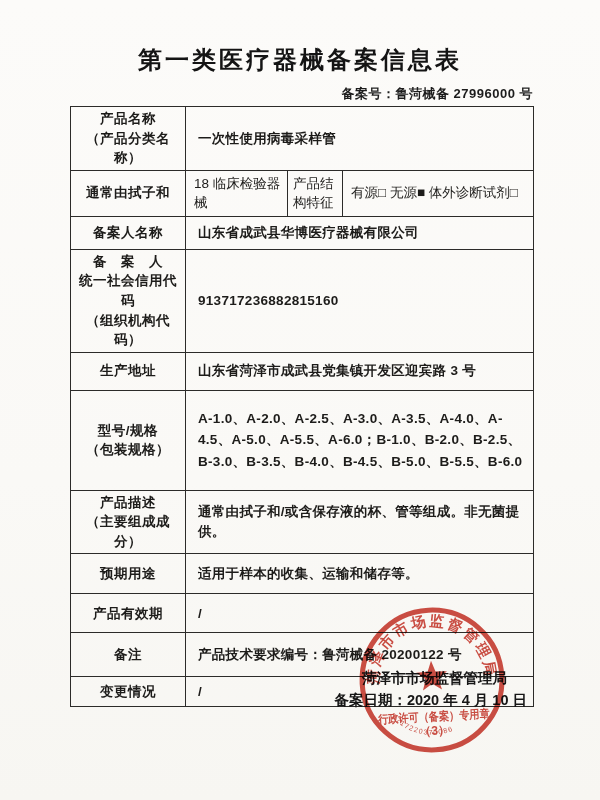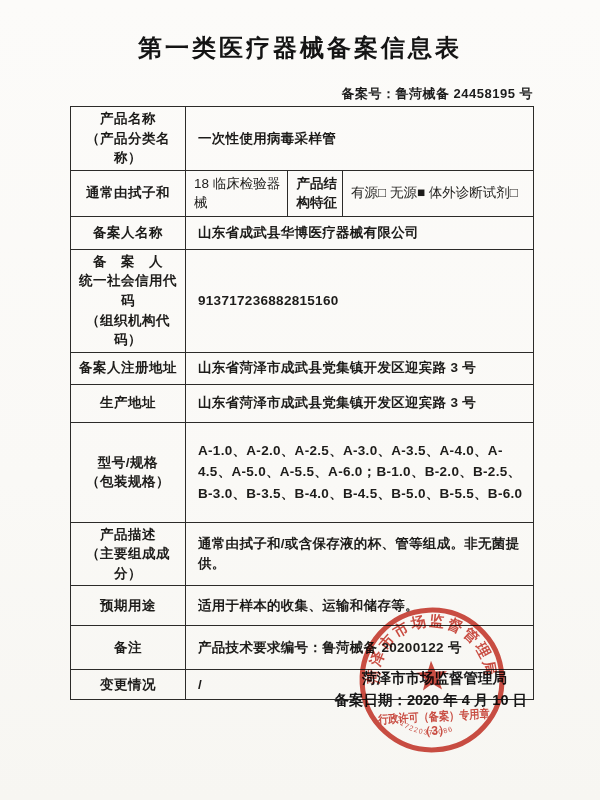--- a/index.html
+++ b/index.html
@@ -11,21 +11,21 @@
     position: relative;
     overflow: hidden;
   }
   .page {
     position: relative;
     width: 600px; height: 800px;
     background: linear-gradient(180deg, #fcfbf9 0%, #faf9f6 60%, #f7f6f2 100%);
   }
   .doc-title {
     position: absolute;
-    top: 32px; left: 0; right: 0;
+    top: 44px; left: 0; right: 0;
     text-align: center;
     font-size: 24px;
     font-weight: bold;
     letter-spacing: 3px;
     color: #141414;
   }
   .record-no {
     position: absolute;
     top: 85px; right: 67px;
     font-size: 13px;
@@ -57,22 +57,22 @@
   td.val {
     padding: 3px 10px 3px 12px;
     font-weight: 700;
     letter-spacing: 0.3px;
   }
   td.val-mid {
     padding: 3px 6px 3px 8px;
     font-weight: 500;
   }
   td.lbl-mid {
-    text-align: right;
-    font-weight: 700;
+    text-align: left;
+    font-weight: 400;
     padding: 2px 5px;
     margin-top: 23px;
   }
   
   .filing-text {
     position: absolute;
     top: 667px;
     right: 73px;
     text-align: right;
     font-size: 14.5px;
@@ -92,21 +92,21 @@
     opacity: 0.88;
     transform: rotate(-3deg);
   }
 </style>
 </head>
 <body>
 
 <div class="page">
 
   <div class="doc-title">第一类医疗器械备案信息表</div>
-  <div class="record-no">备案号：鲁菏械备 24458195 号</div>
+  <div class="record-no">备案号：鲁菏械备 27996000 号</div>
 
   <table class="form-table">
     <colgroup>
       <col style="width:115px">
         <col style="width:102px">
         <col style="width:55px">
         <col style="width:191px">
     </colgroup>
     <tbody>
         <tr style="height:46px">
@@ -124,41 +124,41 @@
     <tr style="height:33px">
       <td class="lbl">备案人名称</td>
       <td class="val" colspan="3">山东省成武县华博医疗器械有限公司</td>
     </tr>
     <tr style="height:59px">
       <td class="lbl">备　案　人
 统一社会信用代码
 （组织机构代码）</td>
       <td class="val" colspan="3">913717236882815160</td>
     </tr>
-    <tr style="height:32px">
-      <td class="lbl">备案人注册地址</td>
-      <td class="val" colspan="3">山东省菏泽市成武县党集镇开发区迎宾路 3 号</td>
-    </tr>
     <tr style="height:38px">
       <td class="lbl">生产地址</td>
       <td class="val" colspan="3">山东省菏泽市成武县党集镇开发区迎宾路 3 号</td>
     </tr>
     <tr style="height:100px">
       <td class="lbl">型号/规格
 （包装规格）</td>
       <td class="val" colspan="3" style="line-height:1.6">A-1.0、A-2.0、A-2.5、A-3.0、A-3.5、A-4.0、A-4.5、A-5.0、A-5.5、A-6.0；B-1.0、B-2.0、B-2.5、B-3.0、B-3.5、B-4.0、B-4.5、B-5.0、B-5.5、B-6.0</td>
     </tr>
     <tr style="height:61px">
       <td class="lbl">产品描述
 （主要组成成分）</td>
       <td class="val" colspan="3">通常由拭子和/或含保存液的杯、管等组成。非无菌提供。</td>
     </tr>
     <tr style="height:40px">
       <td class="lbl">预期用途</td>
       <td class="val" colspan="3">适用于样本的收集、运输和储存等。</td>
+    </tr>
+    <tr style="height:39px">
+      <td class="lbl">产品有效期</td>
+      <td class="val" colspan="3">/</td>
     </tr>
     <tr style="height:44px">
       <td class="lbl">备注</td>
       <td class="val" colspan="3">产品技术要求编号：鲁菏械备 20200122 号</td>
     </tr>
     <tr style="height:30px">
       <td class="lbl">变更情况</td>
       <td class="val" colspan="3">/</td>
     </tr>
   </tbody>

